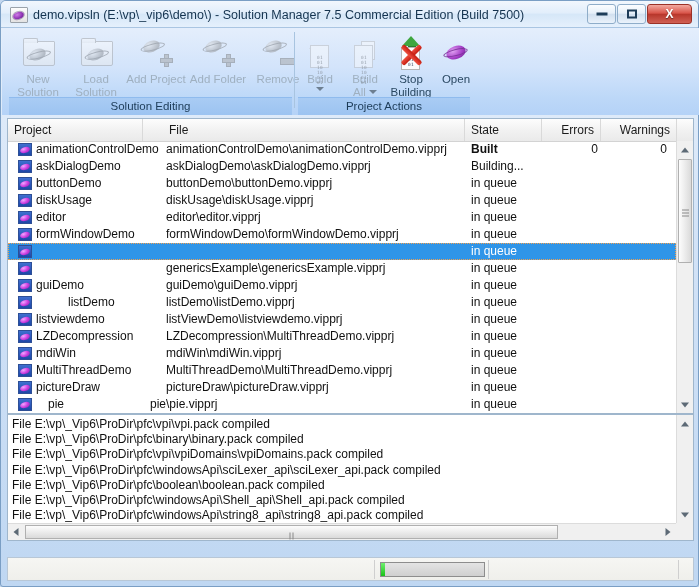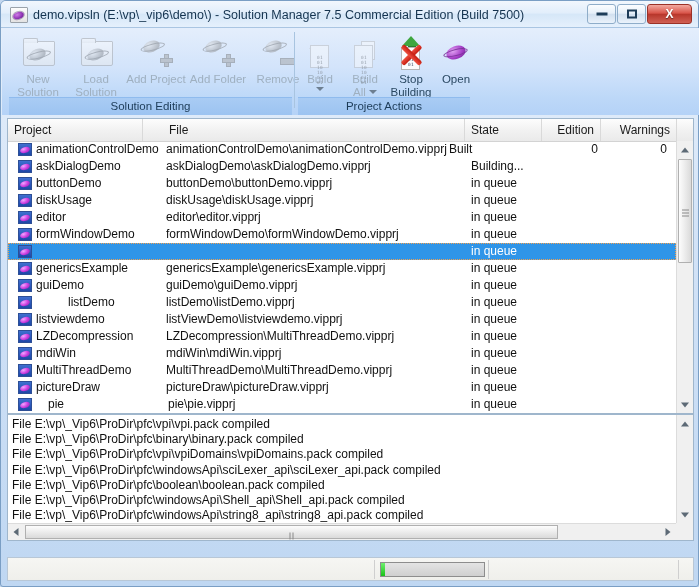--- a/index.html
+++ b/index.html
@@ -396,30 +396,30 @@
       <div class="grouplabel">Project Actions</div>
     </div>
 
   </div>
 
   <div class="listpane">
     <div class="lhead">
       <div class="hc" style="left:0;width:135px;">Project</div>
       <div class="hc" style="left:155px;width:302px;">File</div>
       <div class="hc" style="left:457px;width:77px;">State</div>
-      <div class="hc r" style="left:534px;width:59px;">Edition</div>
+      <div class="hc r" style="left:534px;width:59px;">Errors</div>
       <div class="hc r" style="left:593px;width:76px;">Warnings</div>
     </div>
 
     <div class="rows" id="rows">
         <div class="row">
           <span class="rowicon"></span>
           <span class="cell " style="left: 28px; width: 128px;">animationControlDemo</span>
           <span class="cell " style="left: 158px; width: 300px;">animationControlDemo\animationControlDemo.vipprj</span>
-          <span class="cell " style="left: 441px; width: 75px;">Built</span>
+          <span class="cell " style="left: 463px; width: 75px; font-weight: bold;">Built</span>
           <span class="cell r" style="left: 534px; width: 56px;">0</span>
           <span class="cell r" style="left: 593px; width: 66px;">0</span>
         </div>
         <div class="row">
           <span class="rowicon"></span>
           <span class="cell " style="left: 28px; width: 128px;">askDialogDemo</span>
           <span class="cell " style="left: 158px; width: 300px;">askDialogDemo\askDialogDemo.vipprj</span>
           <span class="cell " style="left: 463px; width: 75px;">Building...</span>
           <span class="cell r" style="left: 534px; width: 56px;"></span>
           <span class="cell r" style="left: 593px; width: 66px;"></span>
@@ -457,21 +457,20 @@
           <span class="cell r" style="left: 593px; width: 66px;"></span>
         </div>
         <div class="row sel">
           <span class="rowicon"></span>
           <span class="cell " style="left: 463px; width: 75px;">in queue</span>
           <span class="cell r" style="left: 534px; width: 56px;"></span>
           <span class="cell r" style="left: 593px; width: 66px;"></span>
         </div>
         <div class="row">
           <span class="rowicon"></span>
-          <span class="cell " style="left: 28px; width: 128px;">genericsExample</span>
           <span class="cell " style="left: 158px; width: 300px;">genericsExample\genericsExample.vipprj</span>
           <span class="cell " style="left: 463px; width: 75px;">in queue</span>
           <span class="cell r" style="left: 534px; width: 56px;"></span>
           <span class="cell r" style="left: 593px; width: 66px;"></span>
         </div>
         <div class="row">
           <span class="rowicon"></span>
           <span class="cell " style="left: 28px; width: 128px;">guiDemo</span>
           <span class="cell " style="left: 158px; width: 300px;">guiDemo\guiDemo.vipprj</span>
           <span class="cell " style="left: 463px; width: 75px;">in queue</span>
@@ -522,21 +521,21 @@
           <span class="rowicon"></span>
           <span class="cell " style="left: 28px; width: 128px;">pictureDraw</span>
           <span class="cell " style="left: 158px; width: 300px;">pictureDraw\pictureDraw.vipprj</span>
           <span class="cell " style="left: 463px; width: 75px;">in queue</span>
           <span class="cell r" style="left: 534px; width: 56px;"></span>
           <span class="cell r" style="left: 593px; width: 66px;"></span>
         </div>
         <div class="row">
           <span class="rowicon"></span>
           <span class="cell " style="left: 28px; width: 128px; padding-left: 12px;">pie</span>
-          <span class="cell " style="left: 160px; width: 300px;">pie\pie.vipprj</span>
+          <span class="cell " style="left: 142px; width: 300px;">pie\pie.vipprj</span>
           <span class="cell " style="left: 463px; width: 75px;">in queue</span>
           <span class="cell r" style="left: 534px; width: 56px;"></span>
           <span class="cell r" style="left: 593px; width: 66px;"></span>
         </div>
       </div>
 
     <div class="vscroll">
       <div class="vsb-btn">
           <span class="tri up"></span>
         </div>

